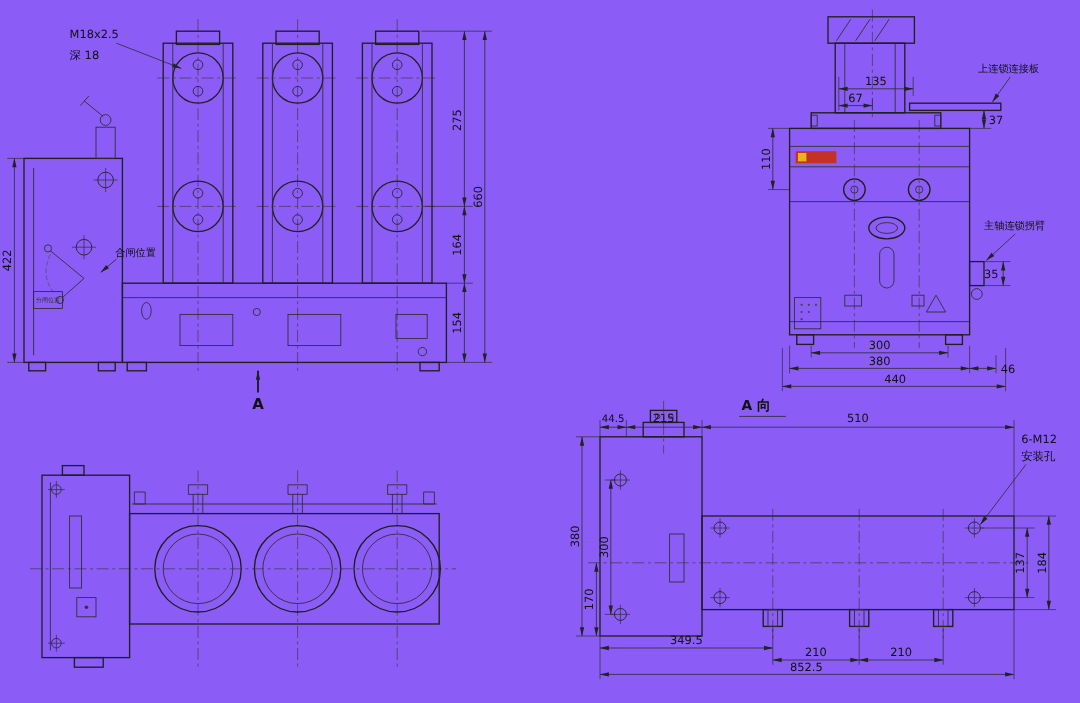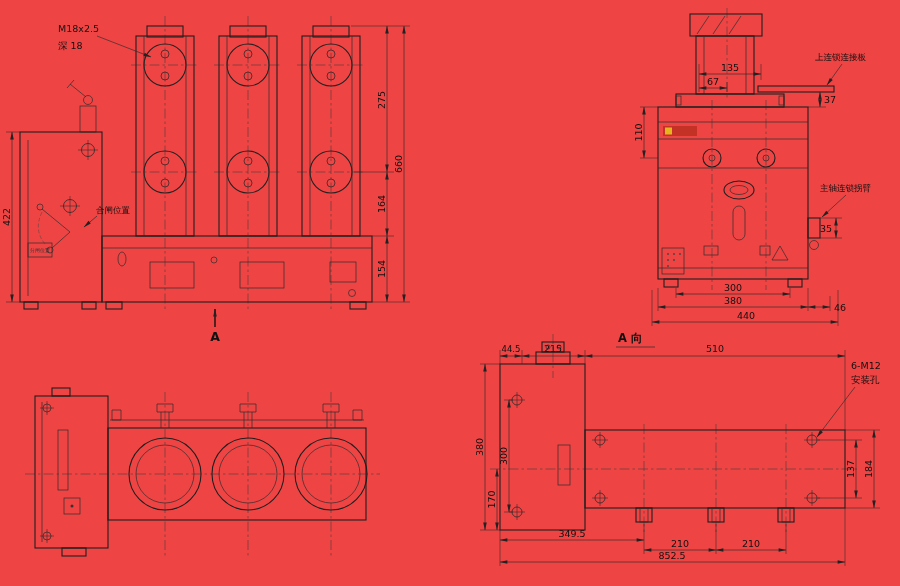--- a/index.html
+++ b/index.html
@@ -1,16 +1,16 @@
 <!DOCTYPE html>
 <html><head>
 <meta charset="utf-8">
 <style>
   html,body{margin:0;padding:0;background:#ffffff;}
-  .canvas{position:relative;width:900px;height:586px;background:#ef4444;overflow:hidden;}
+  .canvas{position:relative;width:900px;height:586px;background:#8b5cf6;overflow:hidden;}
   svg{display:block;}
   svg text{font-family:"DejaVu Sans","Liberation Sans",sans-serif;fill:#111;}
   .t12{font-size:12.5px;font-weight:bold;}
   .t11{font-size:11.5px;font-weight:bold;}
   .t9{font-size:9.5px;}
   .t8{font-size:8.5px;}
   .t5{font-size:5px;fill:#333;}
   .ol{fill:none;stroke:#1f1f1f;stroke-width:1.1;}
   .md{fill:none;stroke:#2c2c2c;stroke-width:0.7;}
   .cl{fill:none;stroke:#3a3a3a;stroke-width:0.55;stroke-dasharray:10 3 2.5 3;}

